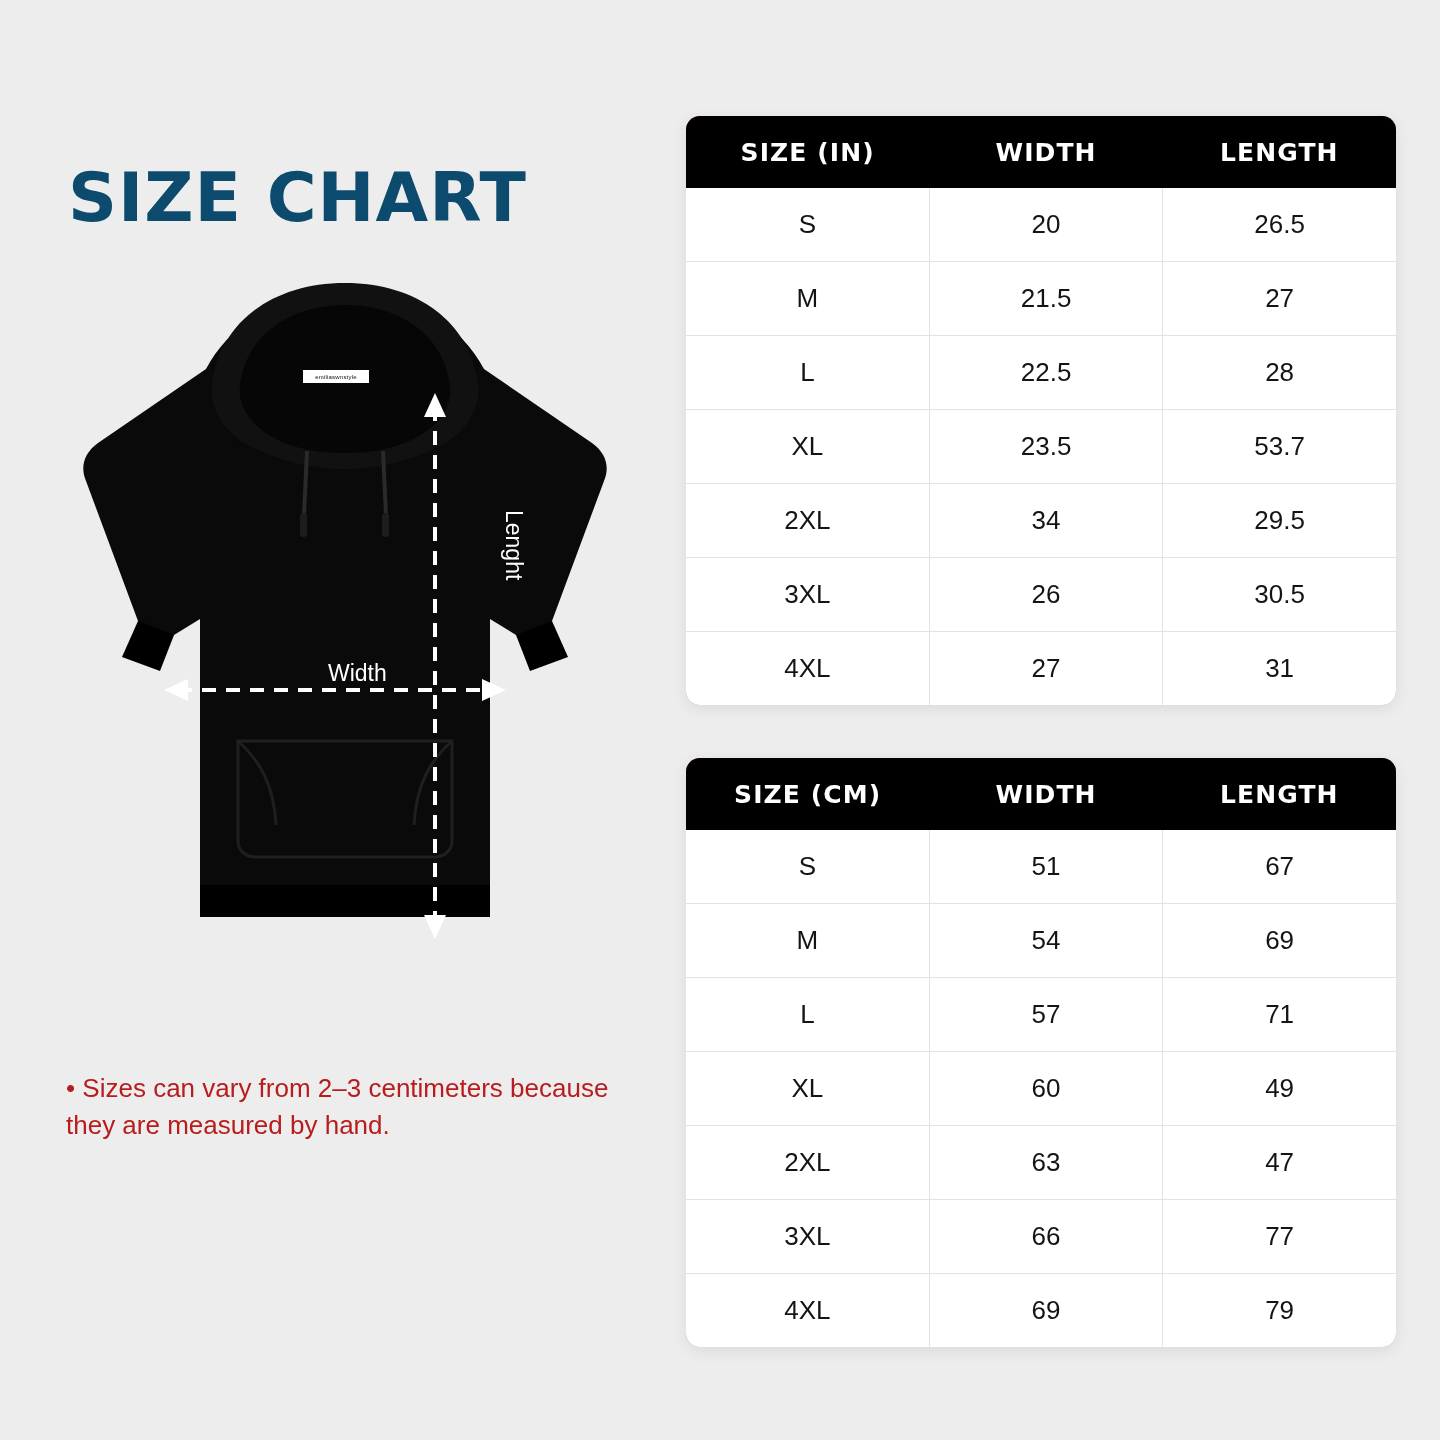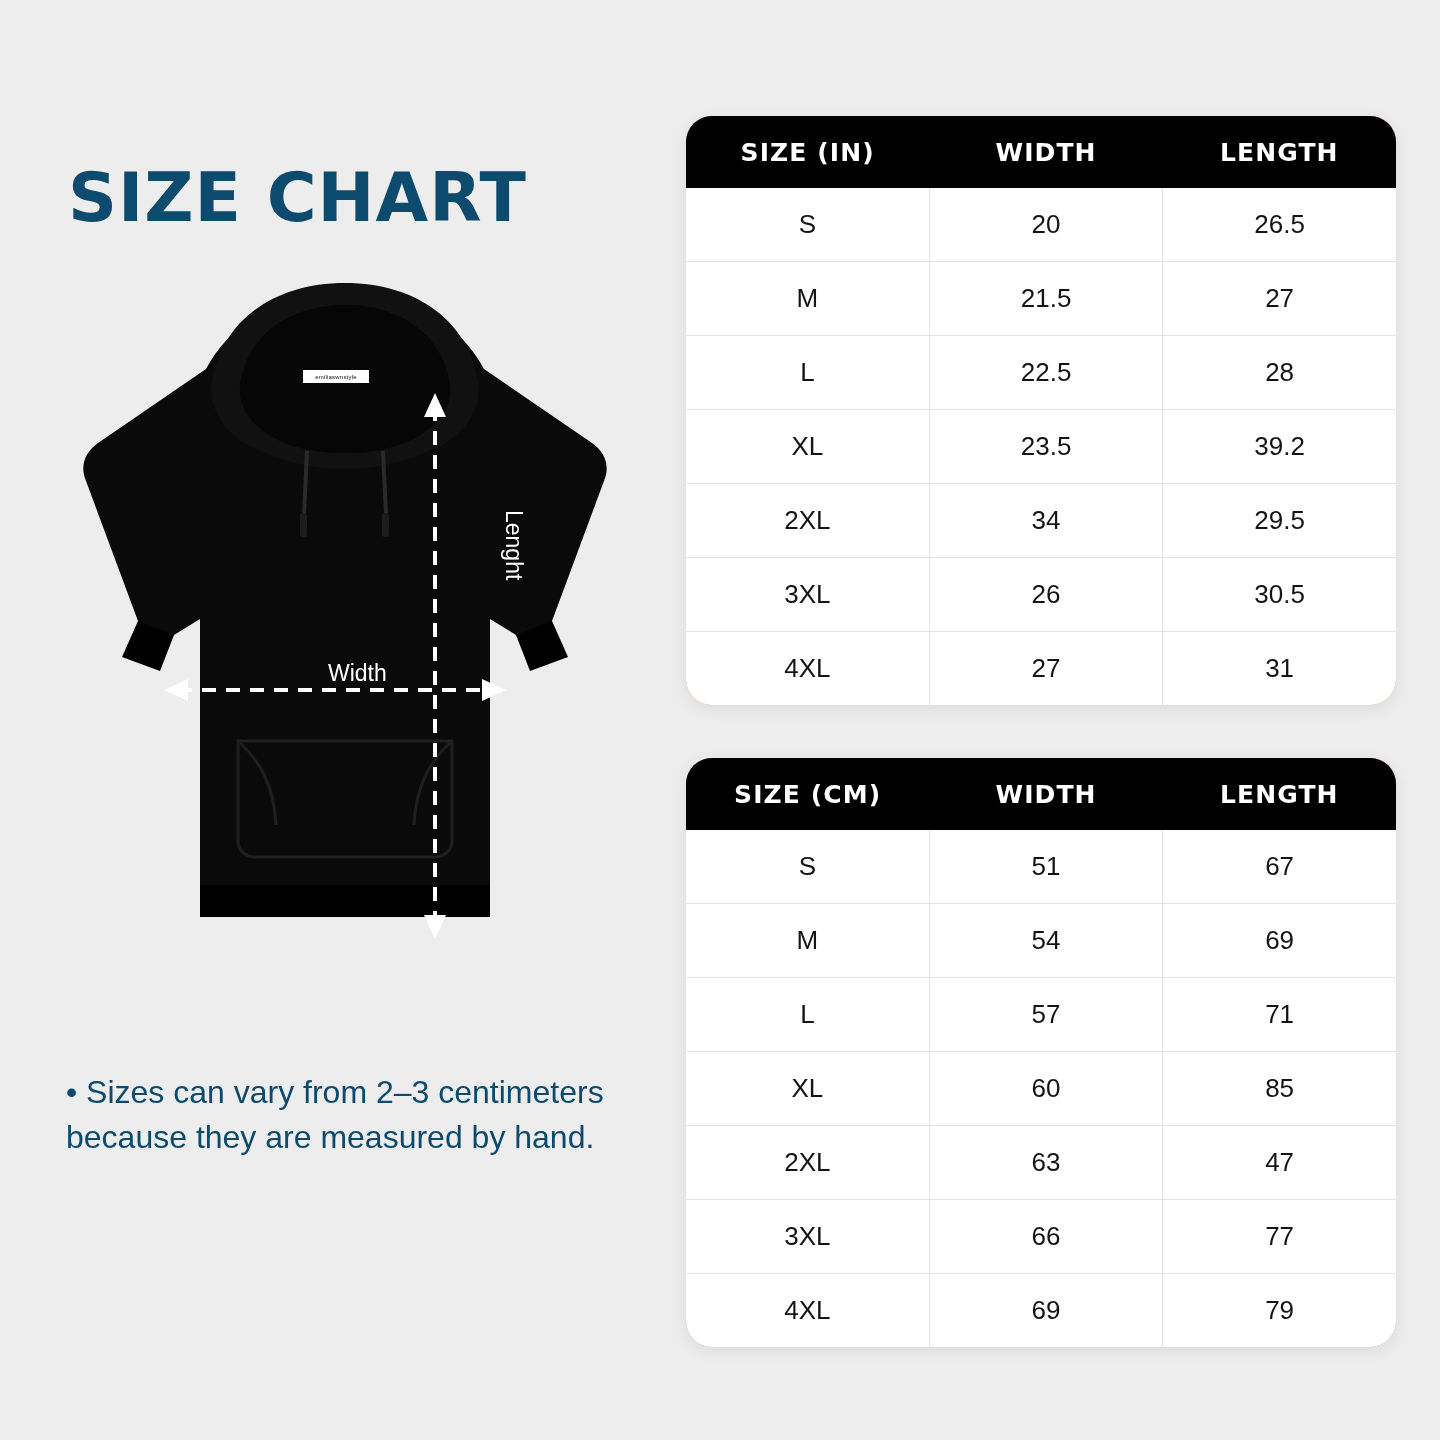--- a/index.html
+++ b/index.html
@@ -78,32 +78,32 @@
     letter-spacing: .2px;
     font-family: "Liberation Sans", sans-serif;
   }
 
   
   .notes {
     position: absolute;
     left: 66px;
     top: 1070px;
     width: 580px;
-    color: #0c4a6e;
-    font-size: 32px;
+    color: #b91c1c;
+    font-size: 26px;
     line-height: 1.42;
   }
   .notes p { margin: 0 0 34px 0; }
 
   
   .table-card {
     position: absolute;
     width: 710px;
     background: #f97316;
-    border-radius: 26px;
+    border-radius: 14px;
     box-shadow: 0 4px 16px rgba(0,0,0,.08);
     overflow: hidden;
   }
   #table-in  { left: 686px; top: 116px; }
   #table-cm  { left: 686px; top: 758px; }
 
   table {
     width: 100%;
     border-collapse: collapse;
     table-layout: fixed;
@@ -232,21 +232,21 @@
         <td>27</td>
       </tr>
       <tr>
         <td>L</td>
         <td>22.5</td>
         <td>28</td>
       </tr>
       <tr>
         <td>XL</td>
         <td>23.5</td>
-        <td>39.2</td>
+        <td>53.7</td>
       </tr>
       <tr>
         <td>2XL</td>
         <td>34</td>
         <td>29.5</td>
       </tr>
       <tr>
         <td>3XL</td>
         <td>26</td>
         <td>30.5</td>
@@ -281,21 +281,21 @@
         <td>69</td>
       </tr>
       <tr>
         <td>L</td>
         <td>57</td>
         <td>71</td>
       </tr>
       <tr>
         <td>XL</td>
         <td>60</td>
-        <td>85</td>
+        <td>49</td>
       </tr>
       <tr>
         <td>2XL</td>
         <td>63</td>
         <td>47</td>
       </tr>
       <tr>
         <td>3XL</td>
         <td>66</td>
         <td>77</td>

